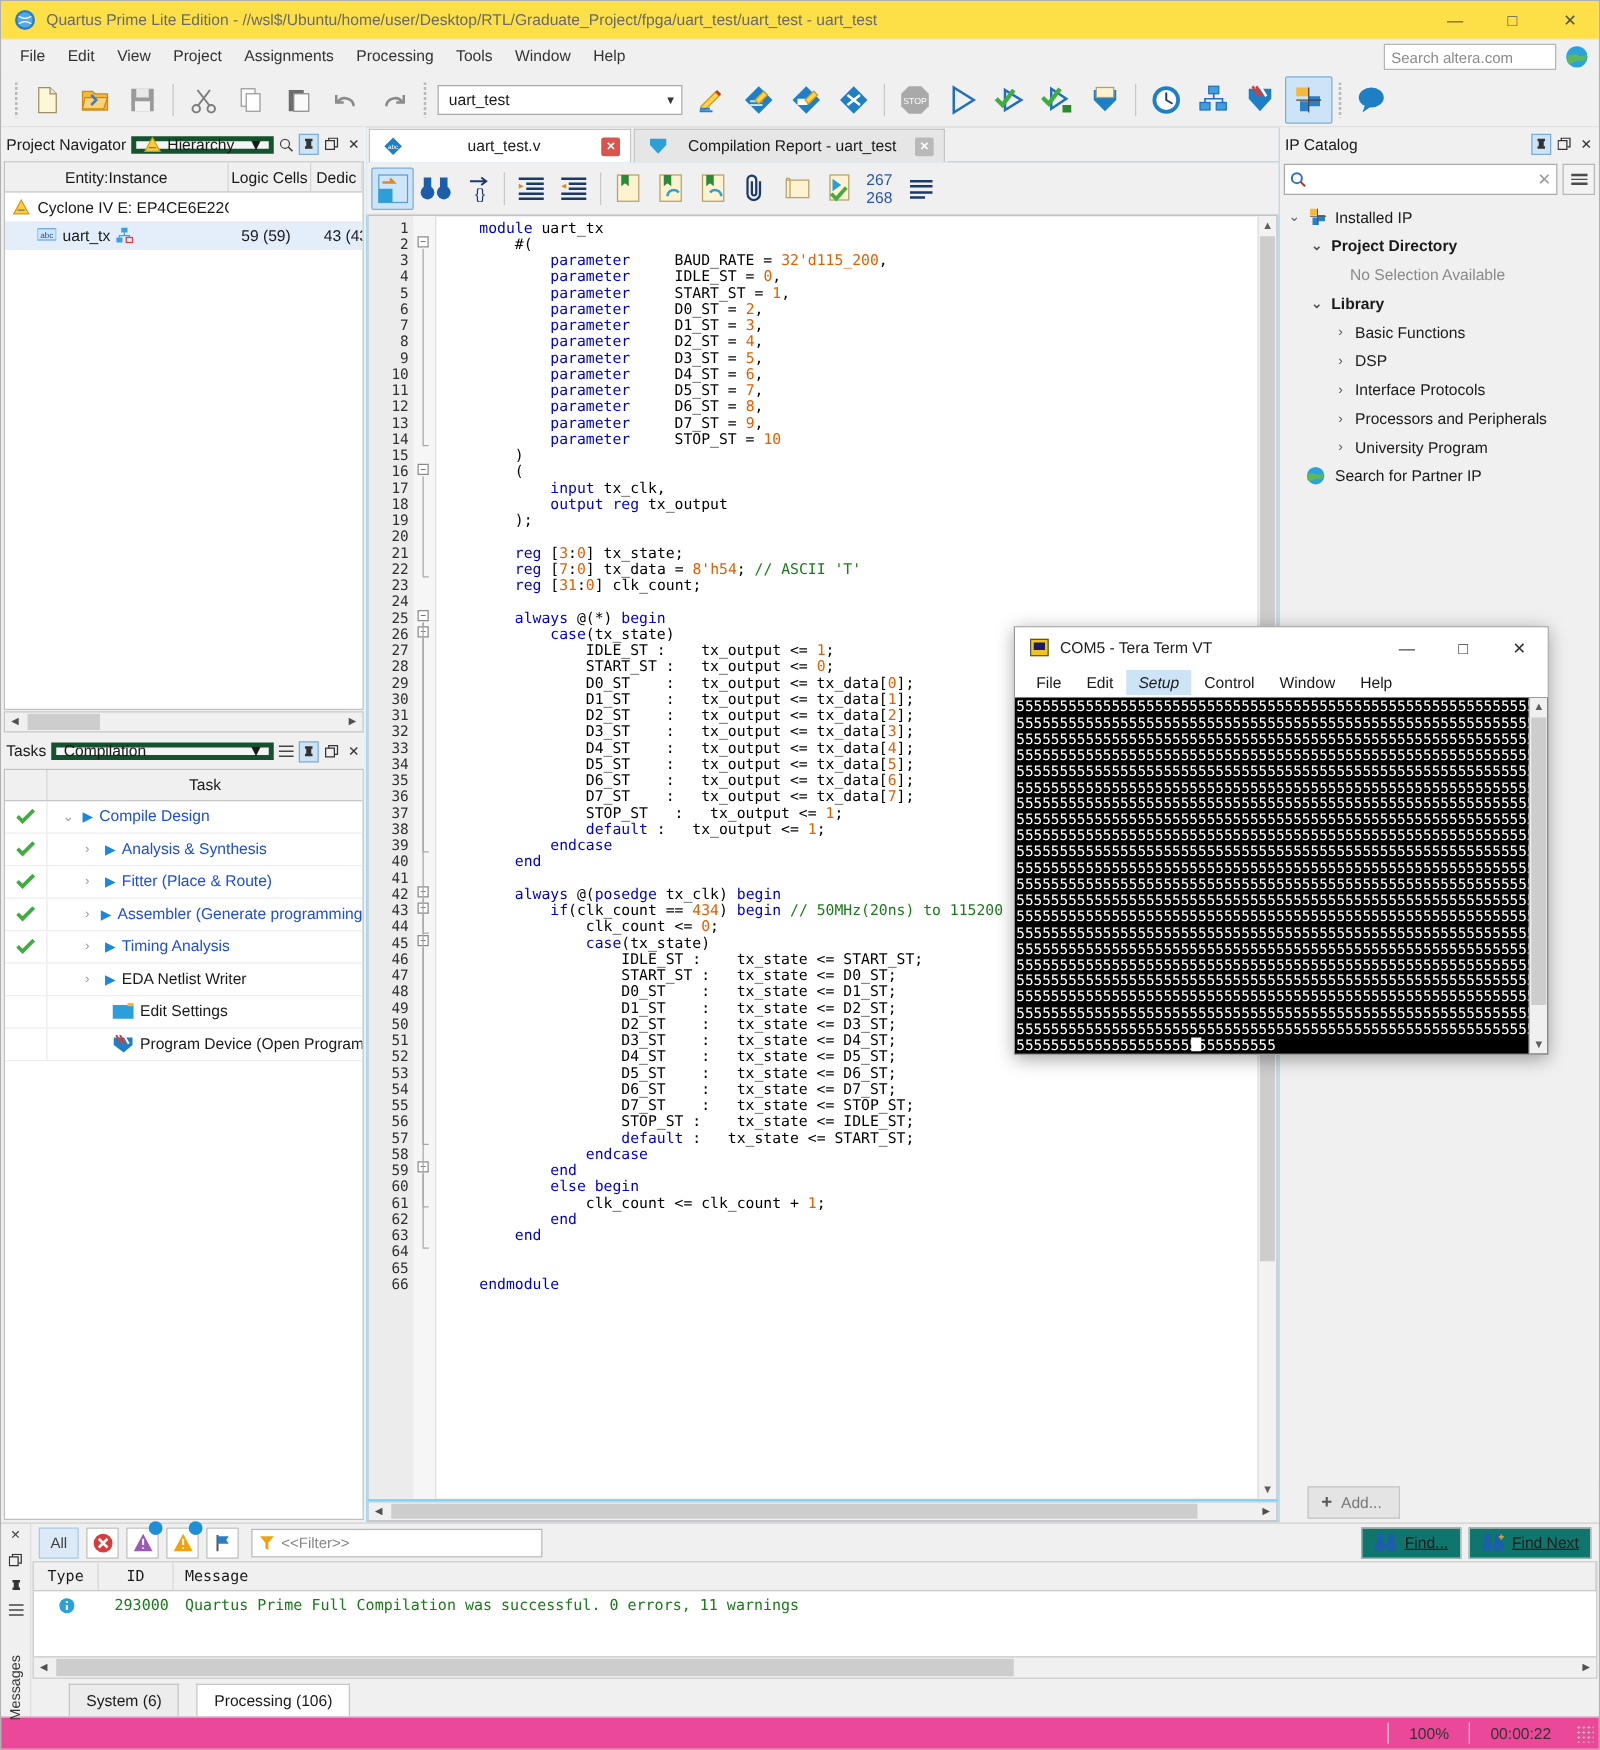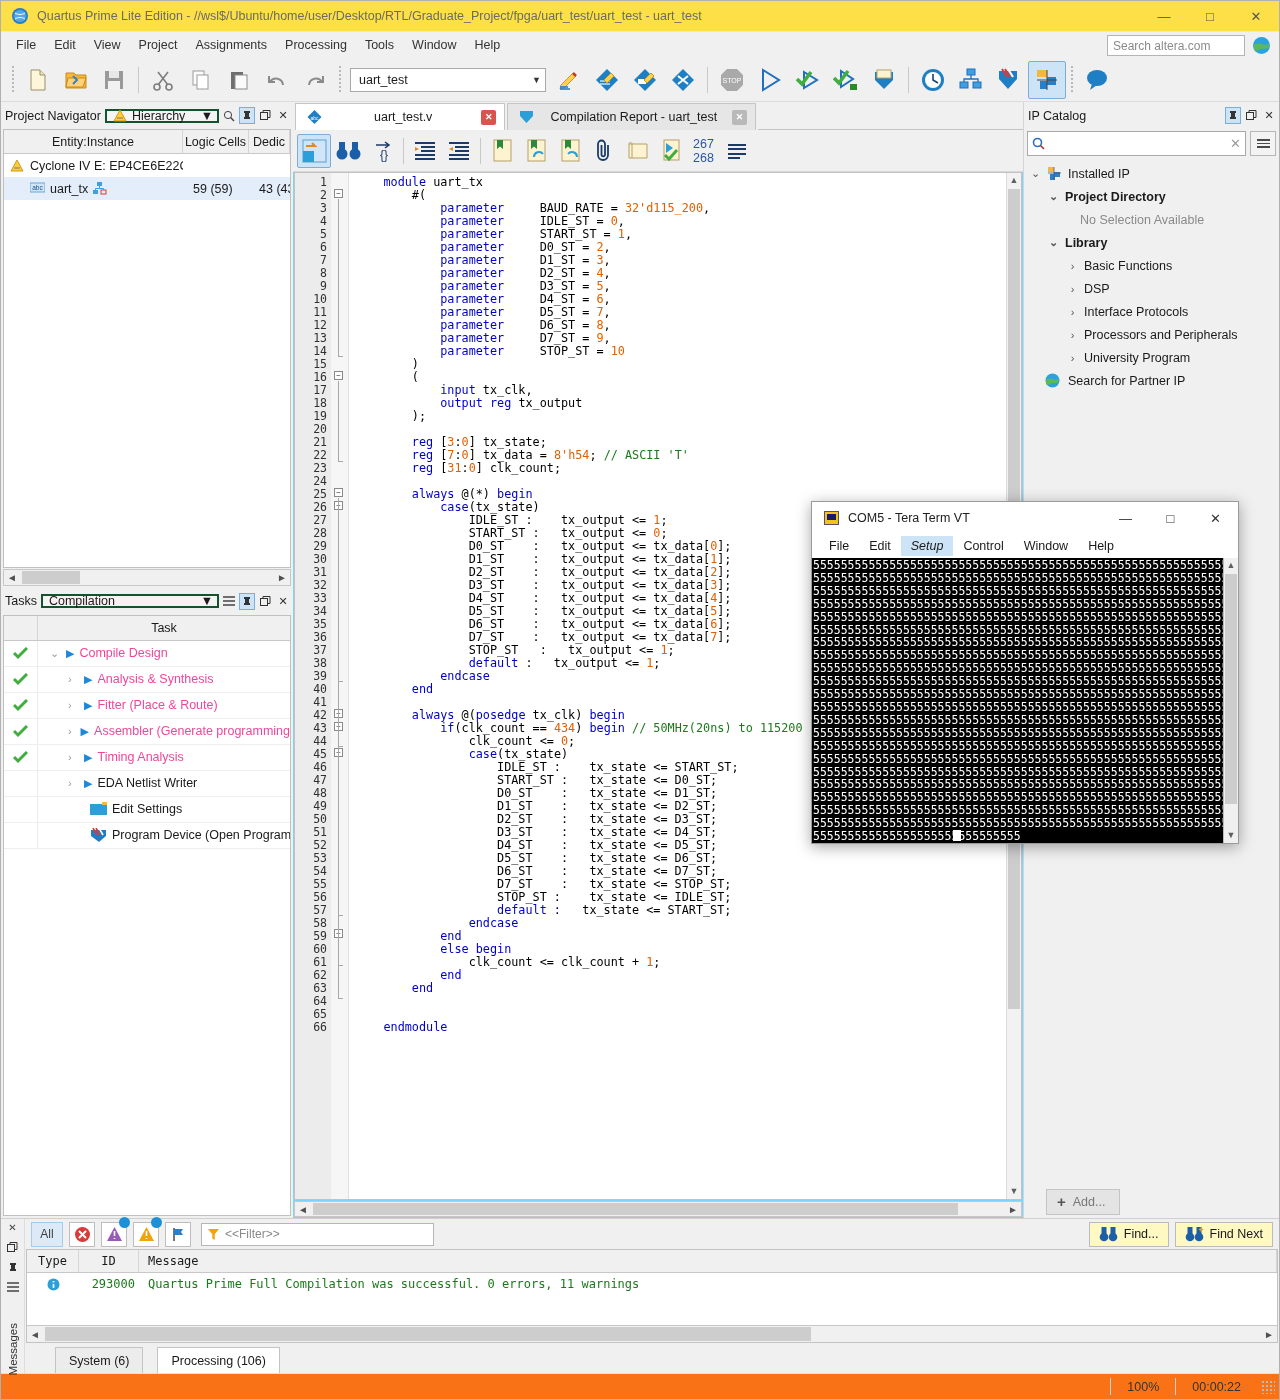--- a/index.html
+++ b/index.html
@@ -41,21 +41,21 @@
 
   
   .body { flex:1 1 auto; display:flex; min-height:0; }
   .leftcol { width:292px; flex:0 0 292px; display:flex; flex-direction:column; background:#f0f0f0; }
   .centercol { flex:1 1 auto; display:flex; flex-direction:column; min-width:0; background:#7dd3fc;}
   .rightcol { width:256px; flex:0 0 256px; display:flex; flex-direction:column; background:#f0f0f0; border-left:1px solid #d4d4d4;}
 
   
   .panel-head { height:27px; display:flex; align-items:center; background:#f0f0f0; padding:0 2px 0 4px; font-size:12.5px; flex:0 0 27px;}
   .panel-title { white-space:nowrap; }
-  .panel-combo { height:14px; border:2px solid #14532d; background:#f4f4f4; display:flex; align-items:center; padding:0 4px 0 6px; margin-left:4px; flex:1 1 auto; min-width:0;text-align:right;}
+  .panel-combo { height:14px; border:4px solid #14532d; background:#f4f4f4; display:flex; align-items:center; padding:0 4px 0 6px; margin-left:4px; flex:1 1 auto; min-width:0;text-align:right;}
   .panel-combo .pv { flex:1 1 auto; overflow:hidden; white-space:nowrap; display:flex; align-items:center; gap:5px;}
   .pbtn { width:16px; height:17px; display:flex; align-items:center; justify-content:center; color:#333; font-size:11px; margin-left:2px;}
   .pbtn.pinned { background:#cde4f7; border:1px solid #7aaedb;}
 
   
   .hier { flex:1 1 auto; background:#fff; border:1px solid #c0c0c0; margin:0 2px; display:flex; flex-direction:column; min-height:0; overflow:hidden;}
   .hier-head { display:flex; height:24px; background:#f0f0f0; border-bottom:1px solid #c8c8c8; font-size:12.5px; align-items:center;}
   .hier-head .hc { display:flex; align-items:center; justify-content:center; border-right:1px solid #d4d4d4; height:100%; overflow:hidden; white-space:nowrap;}
   .hier-row { display:flex; height:23px; align-items:center; font-size:12.5px;}
   .hier-row.sel { background:#e3eefa; }
@@ -69,21 +69,21 @@
   .hs-thumb { position:absolute; top:1px; bottom:1px; background:#cdcdcd;}
 
   
   .tasks { flex:1 1 auto; background:#fff; border:1px solid #c0c0c0; margin:0 2px 2px 2px; display:flex; flex-direction:column; min-height:0; overflow:hidden;}
   .task-head { height:25px; background:#f0f0f0; border-bottom:1px solid #c8c8c8; display:flex; align-items:center;}
   .task-head .tcol-chk { width:34px; border-right:1px solid #d4d4d4; height:100%;}
   .task-head .tcol-name { flex:1 1 auto; display:flex; align-items:center; justify-content:center; font-size:12.5px;}
   .task-row { height:26px; display:flex; align-items:center; border-bottom:1px solid #eee;}
   .task-chk { width:34px; flex:0 0 34px; display:flex; align-items:center; justify-content:center; border-right:1px solid #eaeaea; height:100%;}
   .task-body { flex:1 1 auto; display:flex; align-items:center; gap:5px; overflow:hidden; white-space:nowrap; font-size:12.5px;}
-  .tw-green { color:#ec4899; }
+  .tw-green { color:#1d4ed8; }
   .chev { color:#9a9a9a; font-size:11px; width:11px; display:inline-block;}
   .play { color:#1e88d8; font-size:11px;}
 
   
   .edit-tabs { height:28px; flex:0 0 28px; display:flex; align-items:flex-end; background:#f0f0f0; padding-left:2px;}
   .etab { height:27px; display:flex; align-items:center; gap:7px; padding:0 8px 0 10px; font-size:12.5px; border:1px solid #c5c5c5; border-bottom:none; background:#e6e6e6; margin-right:2px;}
   .etab.active { background:#fff; }
   .etab .tx { width:15px; height:15px; display:flex; align-items:center; justify-content:center; font-size:9px; font-weight:bold; color:#fff; background:#d9534f; border-radius:2px;}
   .etab .tx.gray { background:#b9b9b9; }
   .etab-spacer { flex:1 1 auto; border-bottom:1px solid #c5c5c5; height:27px;}
@@ -126,31 +126,31 @@
   .msgs { height:155px; flex:0 0 155px; display:flex; background:#f0f0f0; border-top:1px solid #d0d0d0;}
   .msgs-rail { width:24px; flex:0 0 24px; display:flex; flex-direction:column; align-items:center; padding-top:3px; gap:9px; border-right:1px solid #ddd;}
   .msgs-rail .rl { font-size:10px; color:#444;}
   .msgs-rail .vert { writing-mode:vertical-rl; transform:rotate(180deg); font-size:11.5px; color:#333; margin-top:22px;}
   .msgs-main { flex:1 1 auto; display:flex; flex-direction:column; min-width:0;}
   .msg-toolbar { height:30px; flex:0 0 30px; display:flex; align-items:center; gap:6px; padding:0 6px;}
   .mfbtn { width:26px; height:25px; border:1px solid #bdbdbd; background:#fff; display:flex; align-items:center; justify-content:center; position:relative;}
   .mfbtn.allbtn { width:32px; background:#dceaf7; border-color:#a8cbe8; font-size:12px; color:#404040;}
   .badge { position:absolute; top:-6px; right:-4px; width:11px; height:11px; border-radius:50%; background:#1e90d8;}
   .filter-in { width:233px; height:23px; border:1px solid #b6b6b6; background:#fff; display:flex; align-items:center; gap:5px; padding:0 5px; color:#888; font-size:12px; margin-left:4px;}
-  .findbtn { height:25px; border:1px solid #bbb; background:#fef9c3; display:flex; align-items:center; gap:6px; padding:0 9px; font-size:12.5px;}
+  .findbtn { height:25px; border:1px solid #bbb; background:#0f766e; display:flex; align-items:center; gap:6px; padding:0 9px; font-size:12.5px;text-decoration:underline;}
   .msg-table { flex:1 1 auto; background:#fff; border:1px solid #c3c3c3; margin:0 1px; display:flex; flex-direction:column; min-height:0; overflow:hidden;}
   .msg-head { height:23px; display:flex; align-items:center; background:#f0f0f0; border-bottom:1px solid #c8c8c8; font-family:"DejaVu Sans Mono", monospace; font-size:12px;}
   .msg-head div { border-right:1px solid #d6d6d6; height:100%; display:flex; align-items:center; justify-content:center;}
   .msg-row { display:flex; align-items:center; height:22px; font-family:"DejaVu Sans Mono", monospace; font-size:12px; color:#1a7a1a;}
   .msgtabs { height:30px; flex:0 0 30px; display:flex; align-items:flex-end; padding-left:30px; gap:14px;}
   .mtab { height:26px; padding:0 13px; border:1px solid #c4c4c4; border-bottom:none; background:#ececec; display:flex; align-items:center; font-size:12.5px;}
   .mtab.active { background:#fff; }
 
   
-  .statusbar { height:26px; flex:0 0 26px; display:flex; align-items:center; justify-content:flex-end; gap:0; font-size:12.5px; color:#333; padding-right:4px; background:#f97316; border-top:1px solid #e0e0e0;}
+  .statusbar { height:26px; flex:0 0 26px; display:flex; align-items:center; justify-content:flex-end; gap:0; font-size:12.5px; color:#333; padding-right:4px; background:#ec4899; border-top:1px solid #e0e0e0;}
   .sb-cell { padding:0 16px; border-left:1px solid #d2d2d2; height:17px; display:flex; align-items:center;}
   .sb-grip { width:14px; height:14px; margin-left:4px; background-image:radial-gradient(#bbb 1px, transparent 1px); background-size:4px 4px;}
 
   
   .teraterm { position:absolute; left:811px; top:501px; width:428px; height:343px; background:#fff; border:1px solid #9a9a9a; box-shadow:0 3px 14px rgba(0,0,0,.35); display:flex; flex-direction:column; z-index:50;}
   .tt-title { height:32px; flex:0 0 32px; display:flex; align-items:center; padding-left:12px; background:#fff;}
   .tt-ico { width:15px; height:14px; margin-right:9px; background:#f0c419; border:1px solid #555; position:relative;}
   .tt-ico:after { content:""; position:absolute; left:2px; top:2px; right:2px; bottom:4px; background:#1a1a6a;}
   .tt-name { font-size:12.5px; color:#202020;}
   .tt-wbtns { margin-left:auto; display:flex; height:32px;}

